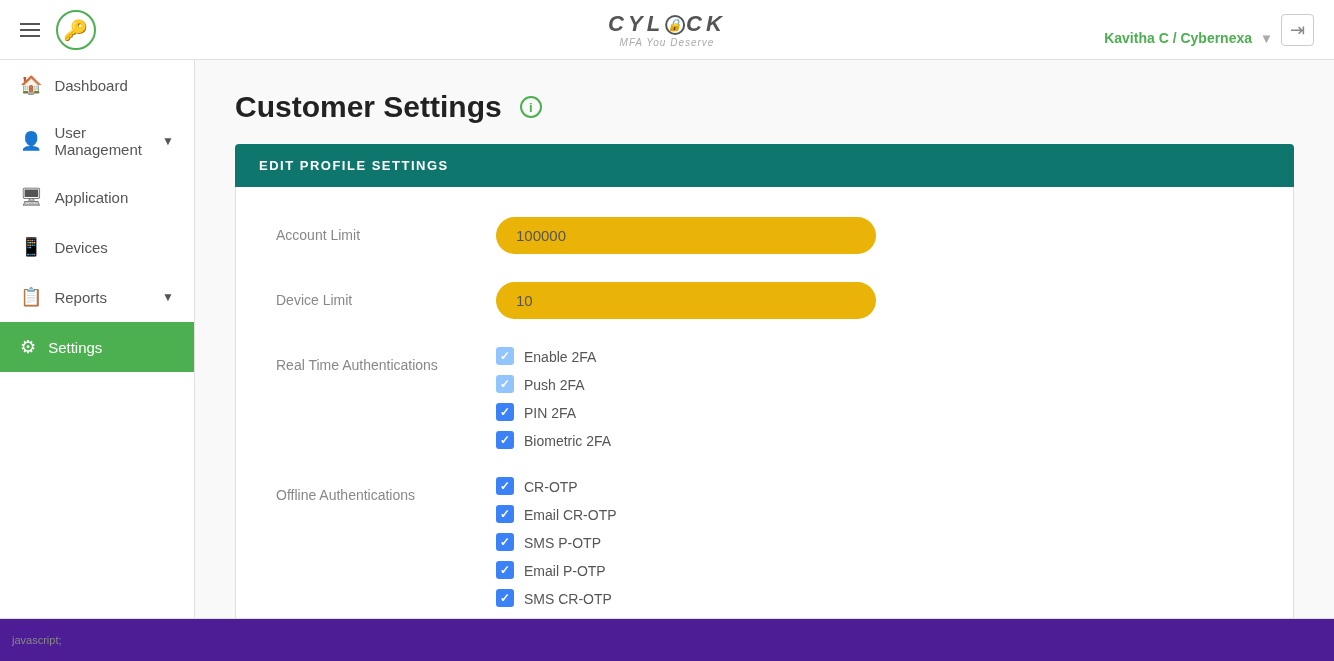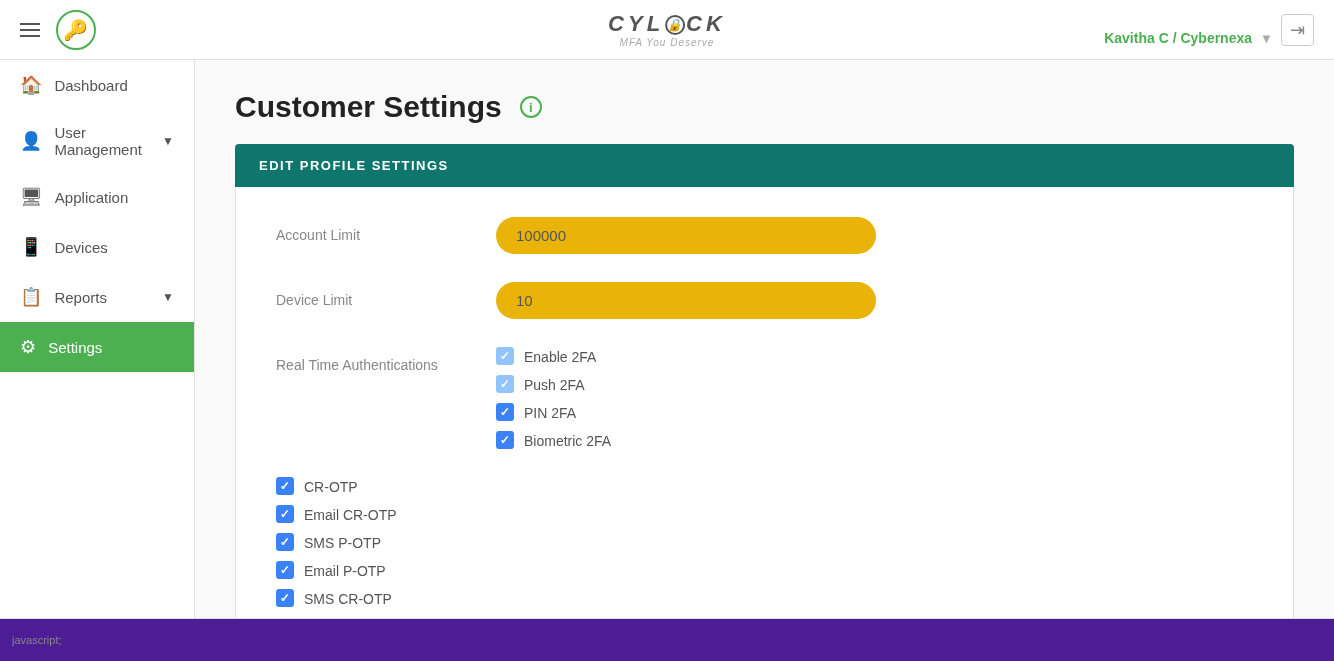--- a/index.html
+++ b/index.html
@@ -279,20 +279,21 @@
             <span>PIN 2FA</span>
           </div>
           <div class="checkbox-item">
             <div class="checkbox-visual"></div>
             <span>Biometric 2FA</span>
           </div>
         </div>
       </div>
 
       <div class="form-row">
+        <div class="form-label">Offline Authentications</div>
         <div class="checkbox-group">
           <div class="checkbox-item">
             <div class="checkbox-visual"></div>
             <span>CR-OTP</span>
           </div>
           <div class="checkbox-item">
             <div class="checkbox-visual"></div>
             <span>Email CR-OTP</span>
           </div>
           <div class="checkbox-item">

